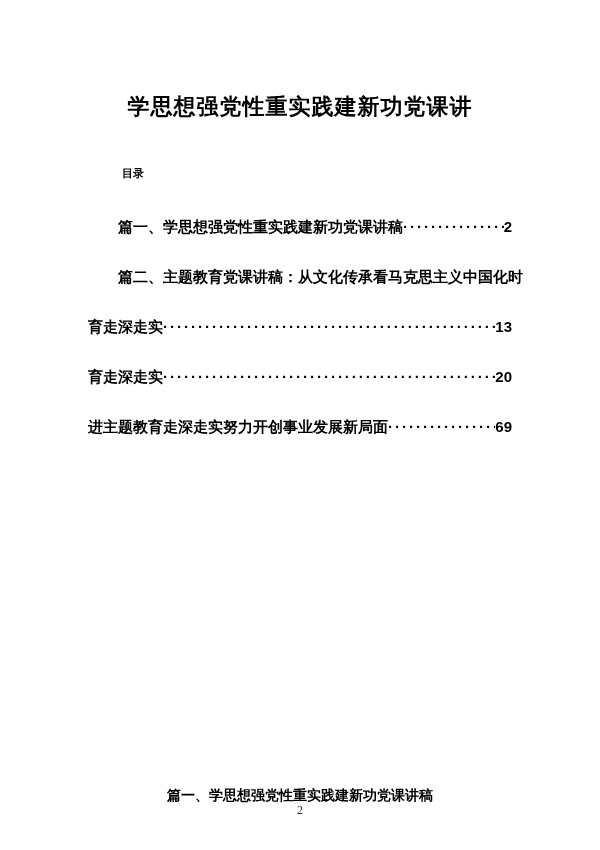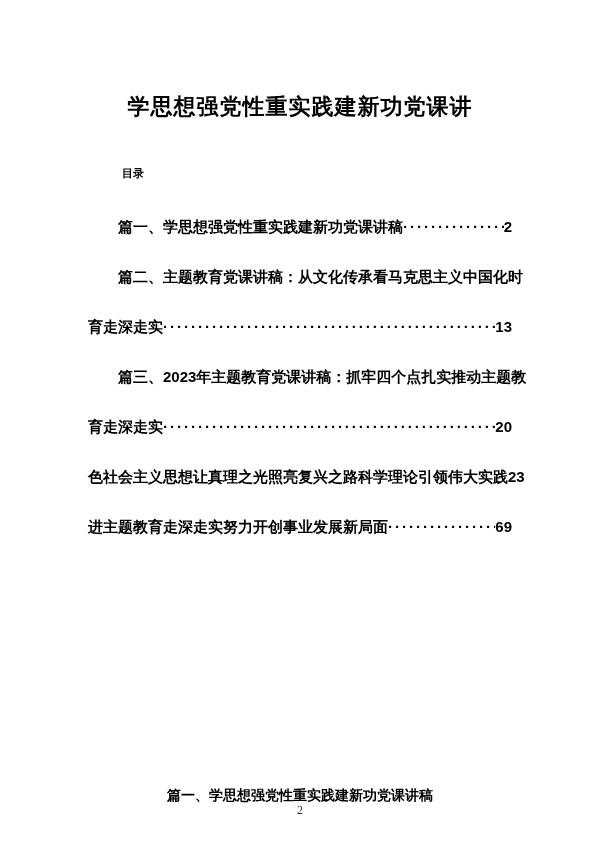--- a/index.html
+++ b/index.html
@@ -116,36 +116,26 @@
       <span class="toc-text">篇二、主题教育党课讲稿：从文化传承看马克思主义中国化时</span>
       <span class="toc-leader"></span>
       <span class="toc-page"></span>
     </div>
     <div class="toc-line">
       <span class="toc-text">育走深走实</span>
       <span class="toc-leader">····························································</span>
       <span class="toc-page">13</span>
     </div>
 
-    <div class="toc-line indent">
-      <span class="toc-text">篇三、2023年主题教育党课讲稿：抓牢四个点扎实推动主题教</span>
-      <span class="toc-leader"></span>
-      <span class="toc-page"></span>
-    </div>
     <div class="toc-line">
       <span class="toc-text">育走深走实</span>
       <span class="toc-leader">····························································</span>
       <span class="toc-page">20</span>
     </div>
 
-    <div class="toc-line">
-      <span class="toc-text">色社会主义思想让真理之光照亮复兴之路科学理论引领伟大实践</span>
-      <span class="toc-leader periods">. . .</span>
-      <span class="toc-page">23</span>
-    </div>
 
     <div class="toc-line">
       <span class="toc-text">进主题教育走深走实努力开创事业发展新局面</span>
       <span class="toc-leader">····························································</span>
       <span class="toc-page">69</span>
     </div>
 
   </div>
 
   <div class="footer-heading">篇一、学思想强党性重实践建新功党课讲稿</div>

